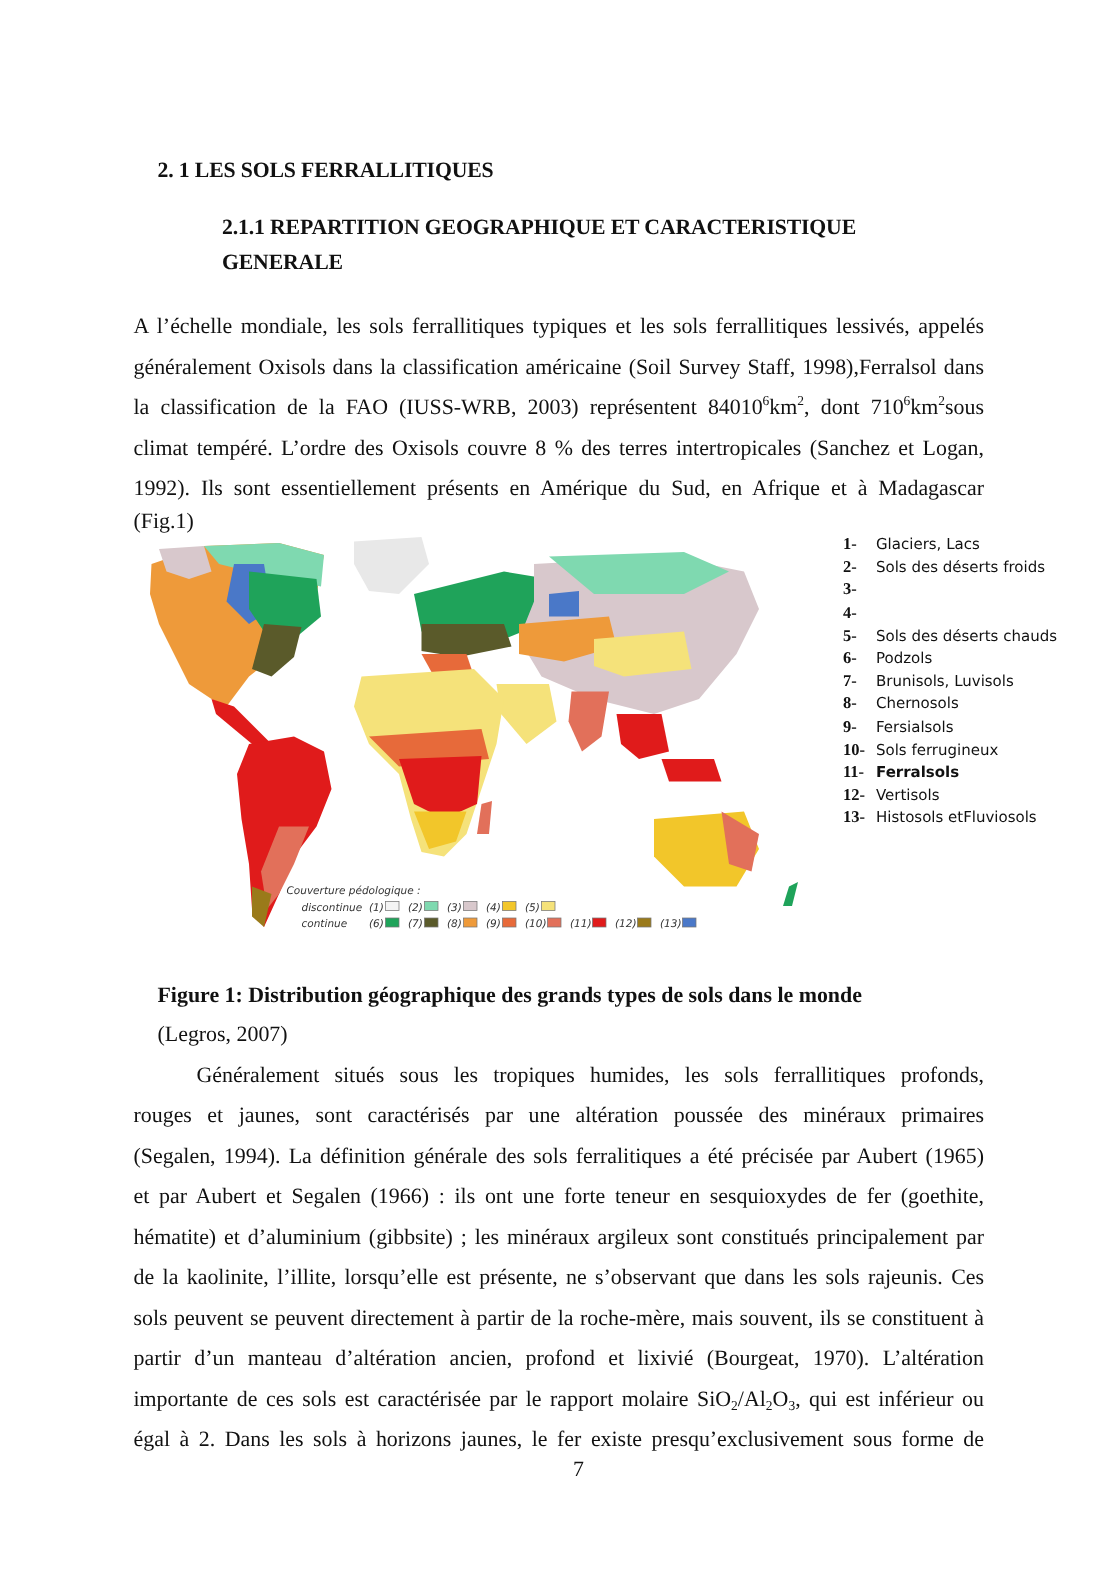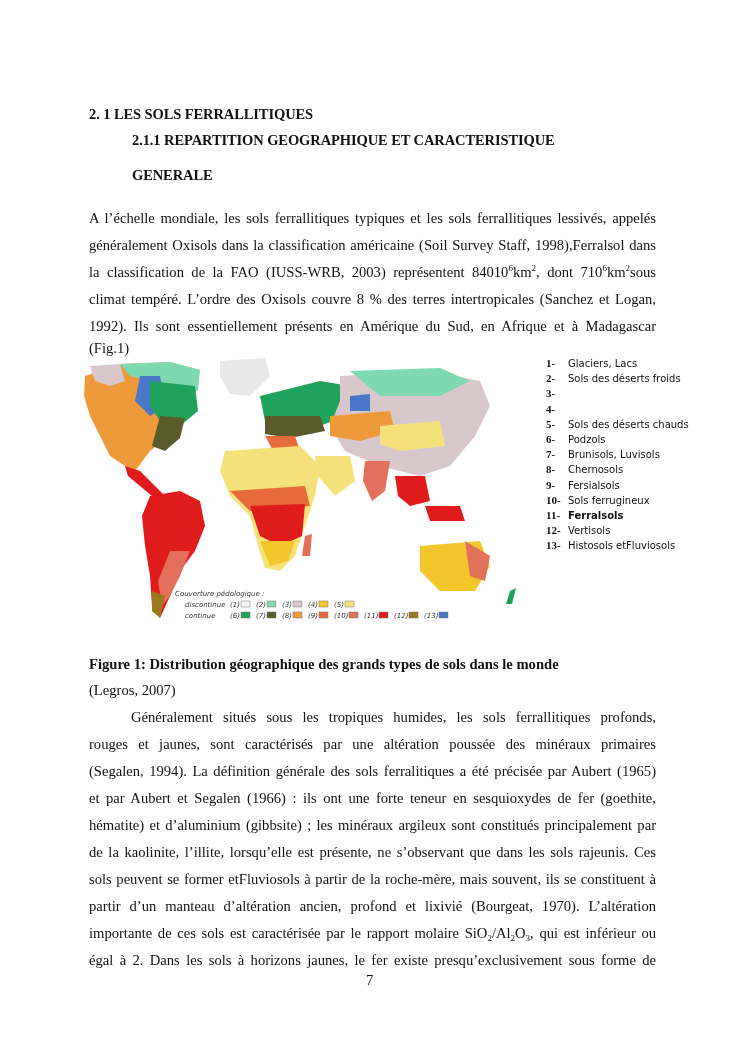--- a/index.html
+++ b/index.html
@@ -1,18 +1,18 @@
 <!DOCTYPE html>
 <html><head>
 <meta charset="utf-8">
 <style>
   html, body { margin:0; padding:0; background:#ffffff; }
   body { width:745px; height:1053px; position:relative; overflow:hidden;
          font-family:"Liberation Serif", "DejaVu Serif", serif; color:#111; }
-  .abs { position:absolute; }
+  .abs { position:absolute;margin-left:16px; }
   .h1 { left:89px; top:106px; font-size:14.5px; font-weight:bold; letter-spacing:-0.1px; }
   .h2 { left:132px; font-size:14.5px; font-weight:bold; letter-spacing:-0.1px; }
   .line { position:absolute; left:89px; width:567px; font-size:14.6px; line-height:18px;
           text-align:justify; text-align-last:justify; white-space:nowrap; }
   .line.last { text-align-last:left; }
   sup { font-size:9px; vertical-align:6px; line-height:0; }
   sub { font-size:9px; vertical-align:-3px; line-height:0; }
   .legend { left:546px; top:356px; width:160px; font-family:"DejaVu Sans","Liberation Sans",sans-serif;
             font-size:10px; line-height:15.2px; color:#111; }
   .legend .row { display:flex; }
@@ -22,21 +22,21 @@
   .map { left:80px; top:356px; width:456px; height:270px; }
   .caption { left:89px; top:656px; font-size:14.6px; font-weight:bold; }
   .source { left:89px; top:682px; font-size:14.6px; }
   .pageno { left:366px; top:972px; font-size:14.6px; }
   .maplegend { font-family:"DejaVu Sans","Liberation Sans",sans-serif; font-size:7px; fill:#333; font-style:italic; }
 </style>
 </head>
 <body>
 
 <div class="abs h1">2. 1 LES SOLS FERRALLITIQUES</div>
-<div class="abs h2" style="top:132px">2.1.1 REPARTITION GEOGRAPHIQUE ET CARACTERISTIQUE</div>
+<div class="abs h2" style="top:144px">2.1.1 REPARTITION GEOGRAPHIQUE ET CARACTERISTIQUE</div>
 <div class="abs h2" style="top:167px">GENERALE</div>
 
 <div>
   <div class="line" style="top:209px">A l’échelle mondiale, les sols ferrallitiques typiques et les sols ferrallitiques lessivés, appelés</div>
   <div class="line" style="top:236px">généralement Oxisols dans la classification américaine (Soil Survey Staff, 1998),Ferralsol dans</div>
   <div class="line" style="top:263px">
     <span>la classification de la FAO (IUSS-WRB, 2003) représentent 84010</span><sup>6</sup><span>km</span><sup>2</sup><span>, dont 710</span><sup>6</sup><span>km</span><sup>2</sup><span>sous</span>
   </div>
   <div class="line" style="top:290px">climat tempéré. L’ordre des Oxisols couvre 8 % des terres intertropicales (Sanchez et Logan,</div>
   <div class="line" style="top:317px">1992). Ils sont essentiellement présents en Amérique du Sud, en Afrique et à Madagascar</div>
@@ -182,21 +182,21 @@
 <div class="abs caption">Figure 1: Distribution géographique des grands types de sols dans le monde</div>
 <div class="abs source">(Legros, 2007)</div>
 
 <div>
   <div class="line" style="top:708px; left:131px; width:525px">Généralement situés sous les tropiques humides, les sols ferrallitiques profonds,</div>
   <div class="line" style="top:735px">rouges et jaunes, sont caractérisés par une altération poussée des minéraux primaires</div>
   <div class="line" style="top:762px">(Segalen, 1994). La définition générale des sols ferralitiques a été précisée par Aubert (1965)</div>
   <div class="line" style="top:789px">et par Aubert et Segalen (1966) : ils ont une forte teneur en sesquioxydes de fer (goethite,</div>
   <div class="line" style="top:816px">hématite) et d’aluminium (gibbsite) ; les minéraux argileux sont constitués principalement par</div>
   <div class="line" style="top:843px">de la kaolinite, l’illite, lorsqu’elle est présente, ne s’observant que dans les sols rajeunis. Ces</div>
-  <div class="line" style="top:870px">sols peuvent se former etFluviosols à partir de la roche-mère, mais souvent, ils se constituent à</div>
+  <div class="line" style="top:870px">sols peuvent se peuvent directement à partir de la roche-mère, mais souvent, ils se constituent à</div>
   <div class="line" style="top:897px">partir d’un manteau d’altération ancien, profond et lixivié (Bourgeat, 1970). L’altération</div>
   <div class="line" style="top:924px">
     <span>importante de ces sols est caractérisée par le rapport molaire SiO</span><sub>2</sub><span>/Al</span><sub>2</sub><span>O</span><sub>3</sub><span>, qui est inférieur ou</span>
   </div>
   <div class="line" style="top:951px">égal à 2. Dans les sols à horizons jaunes, le fer existe presqu’exclusivement sous forme de</div>
 </div>
 
 <div class="abs pageno">7</div>
 
 </body></html>

